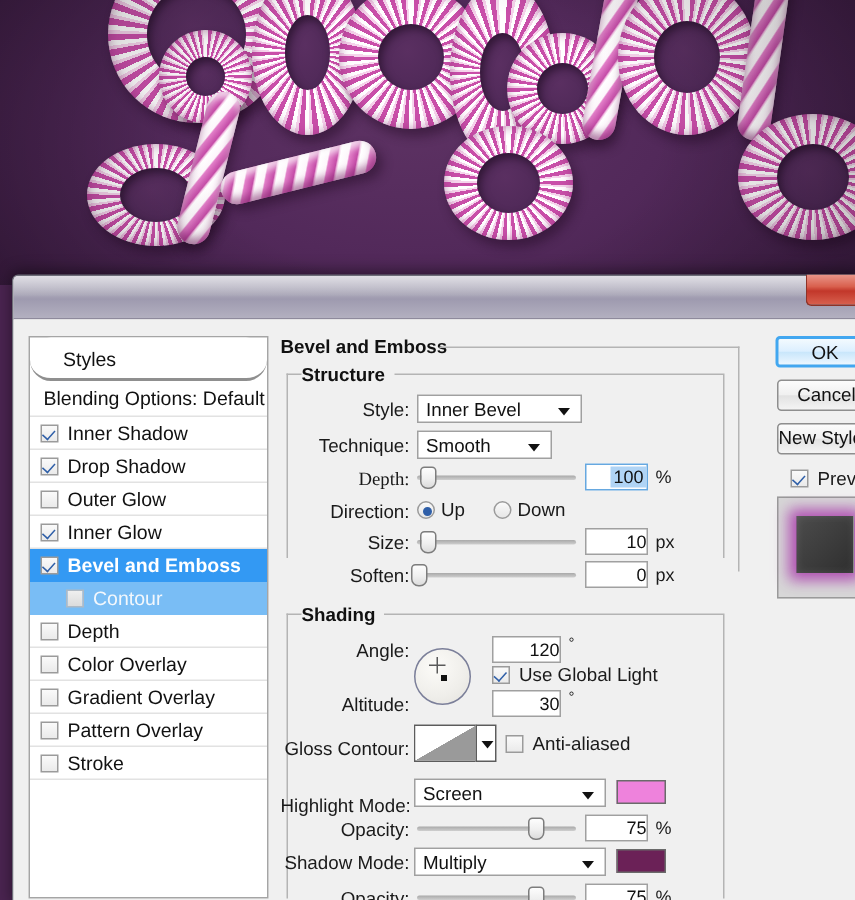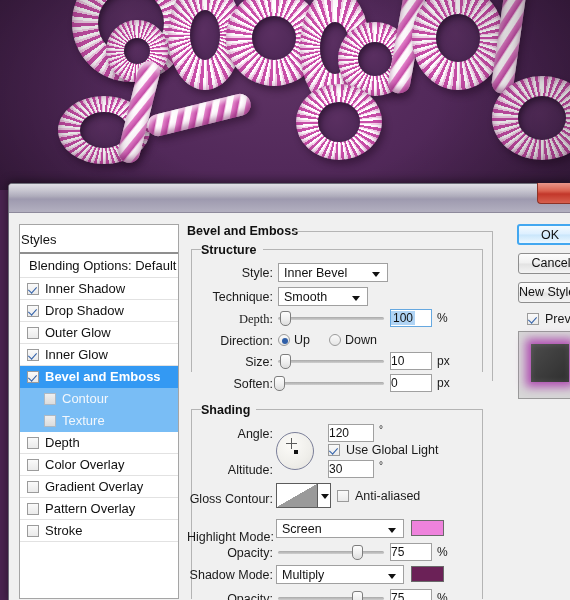--- a/index.html
+++ b/index.html
@@ -81,23 +81,24 @@
   }
   #dlg-body { position: absolute; left: 0; top: 29px; right: 0; bottom: 0; background: #f0f0f0; }
 
   
   #styles-panel {
     position: absolute; left: 10px; top: 11px;
     width: 160px; height: 375px;
     background: #fff; border: 1px solid #a5a5a5;
   }
   .sl-head {
-    height: 29px; line-height: 29px; padding-left: 1px;
+    height: 29px; line-height: 29px; padding-left: 22px;
     font-size: 13px; color: #111; background: #fff;
     border-bottom: 2px solid #8f8f8f;
+    border-radius: 14px;
   }
   .sl-row {
     height: 22px; display: flex; align-items: center;
     padding-left: 7px; font-size: 13px; color: #111;
     border-bottom: 1px solid #e2e2e2; background: #fff;
     cursor: pointer; white-space: nowrap;
   }
   .sl-row.plain { padding-left: 9px; height: 24px; }
   .sl-row.sel { background: #3399f3; color: #fff; font-weight: bold; border-bottom-color: #3399f3; }
   .sl-row.sub { background: #79bdf5; color: #f2f7fc; padding-left: 24px; border-bottom-color: #79bdf5; }
@@ -137,21 +138,21 @@
     padding-left: 5px; line-height: 18px; cursor: pointer;
   }
   .select .arw {
     position: absolute; right: 7px; top: 8px;
     width: 0; height: 0; border-left: 4.5px solid transparent;
     border-right: 4.5px solid transparent; border-top: 5px solid #111;
   }
   .numbox {
     position: absolute; height: 18px; background: #fff;
     border: 1px solid #a0a0a0; font-size: 12px; color: #111;
-    text-align: left; line-height: 17px; cursor: text;
+    text-align: right; line-height: 17px; cursor: text;
   }
   .numbox.focus { border-color: #66a8e0; }
   .numbox.focus .hl { background: #b0d4f5; padding: 0 2px; }
   .unit { position: absolute; font-size: 12px; color: #1a1a1a; }
 
   .track {
     position: absolute; height: 3px; top: 8px;
     background: linear-gradient(180deg,#a9a9a9,#cfcfcf);
     border-radius: 2px;
   }
@@ -303,24 +304,20 @@
             <span>Inner Glow</span>
           </div>
           <div class="sl-row sel">
             <span class="cbx on"></span>
             <span>Bevel and Emboss</span>
           </div>
           <div class="sl-row sub">
             <span class="cbx"></span>
             <span>Contour</span>
           </div>
-          <div class="sl-row sub">
-            <span class="cbx"></span>
-            <span>Texture</span>
-          </div>
           <div class="sl-row">
             <span class="cbx"></span>
             <span>Depth</span>
           </div>
           <div class="sl-row">
             <span class="cbx"></span>
             <span>Color Overlay</span>
           </div>
           <div class="sl-row">
             <span class="cbx"></span>

